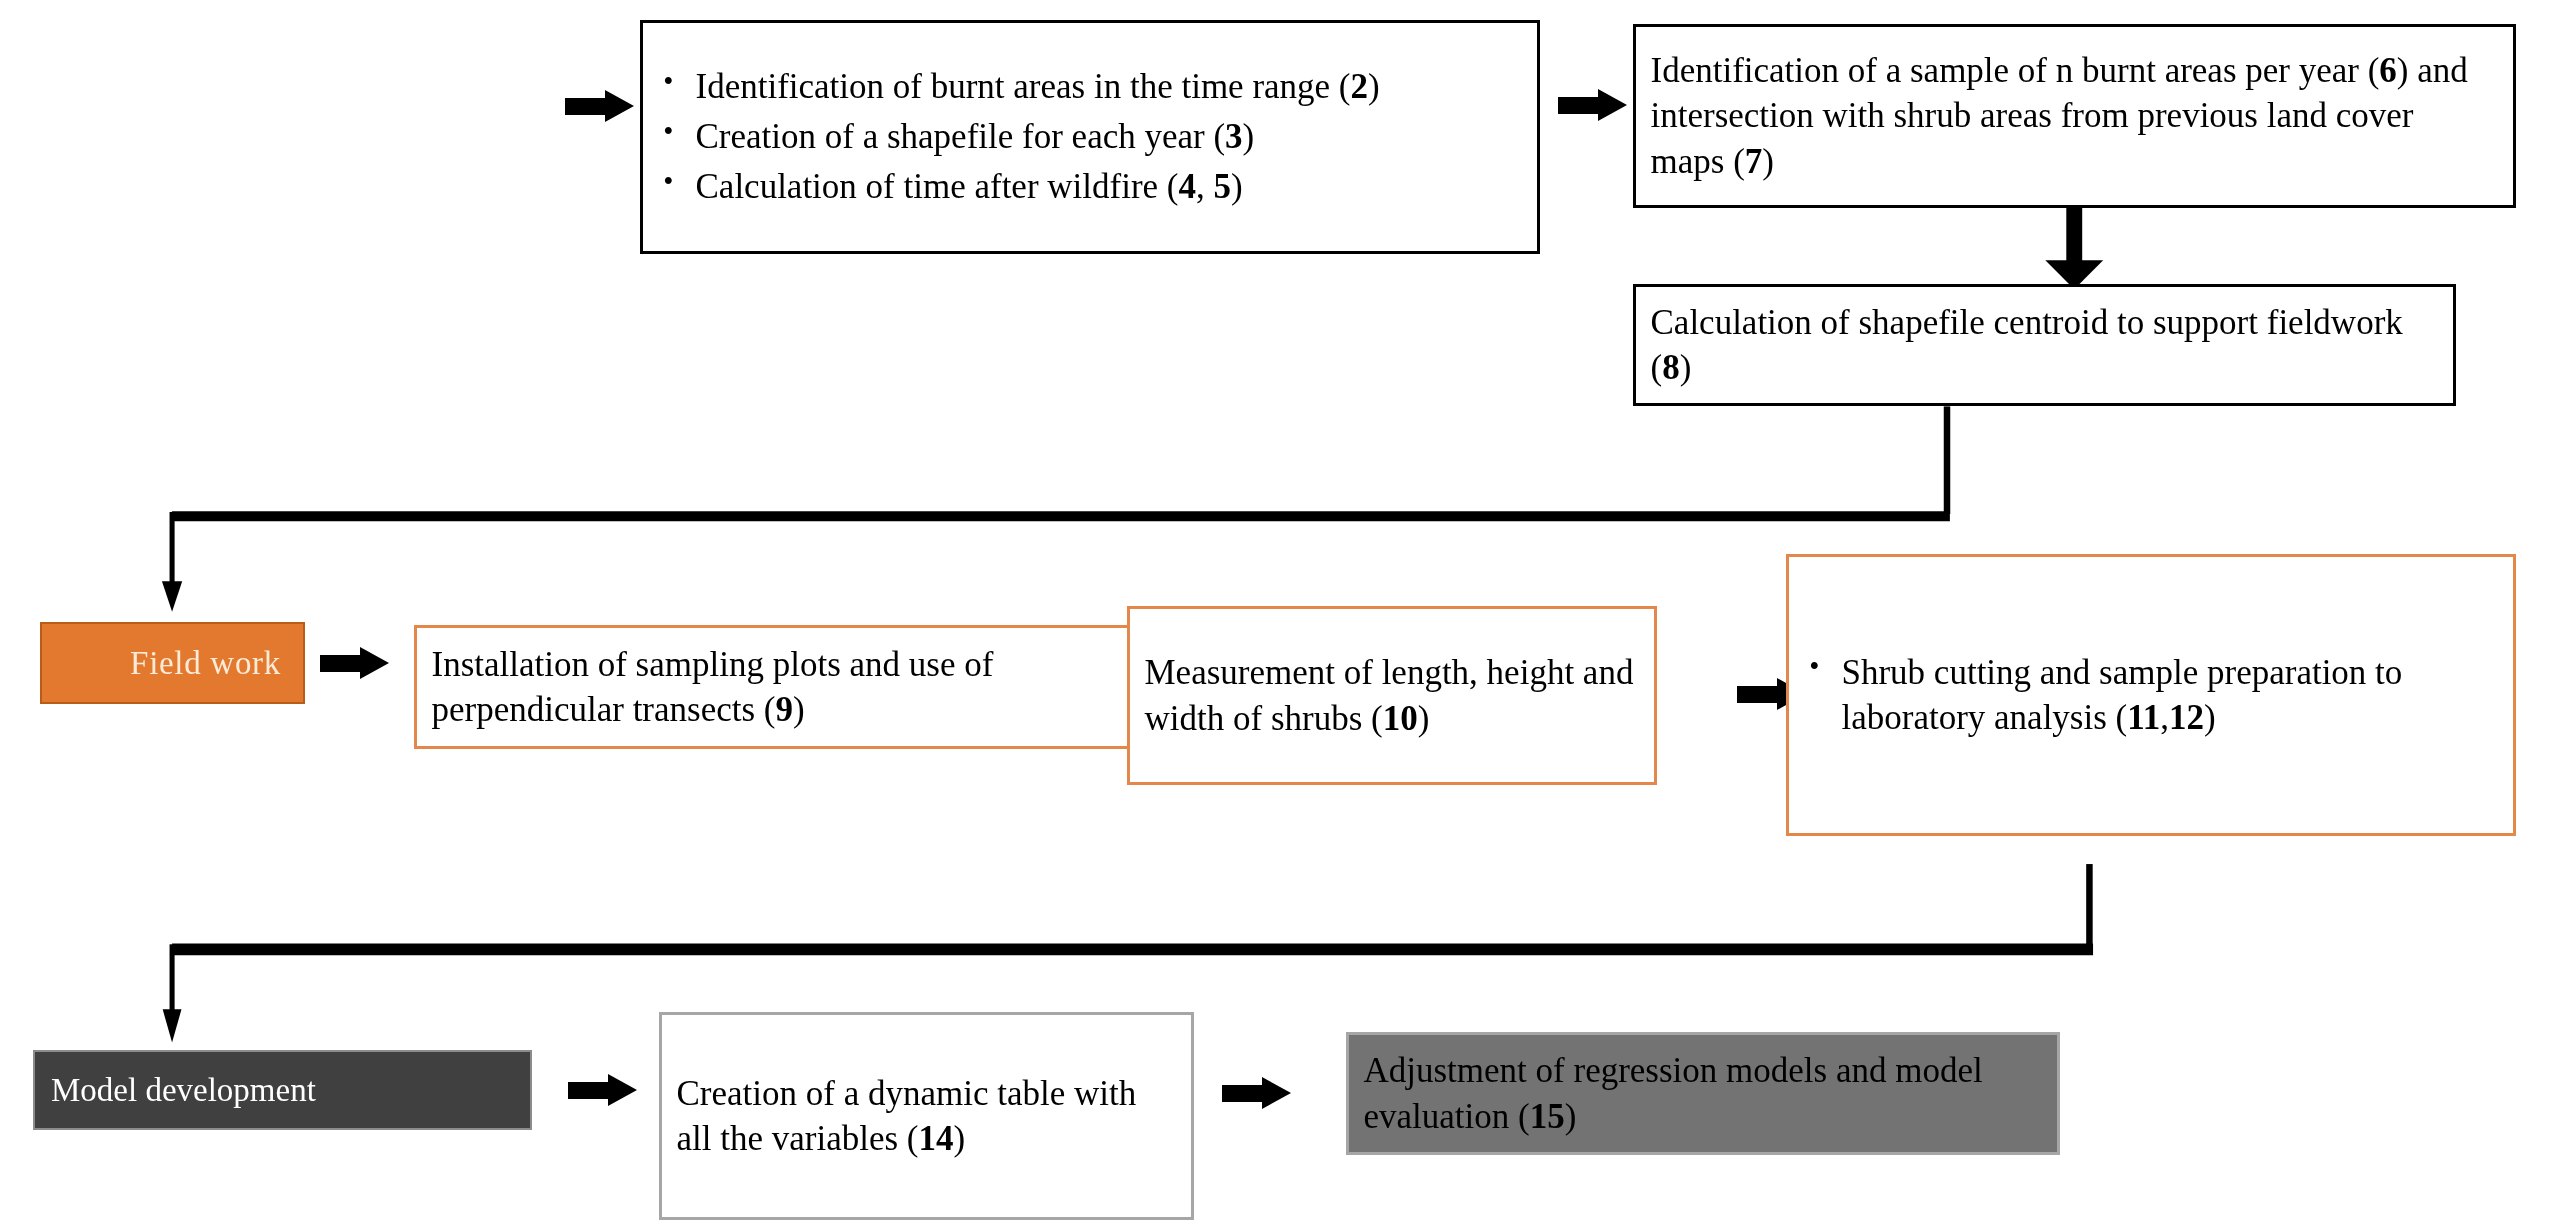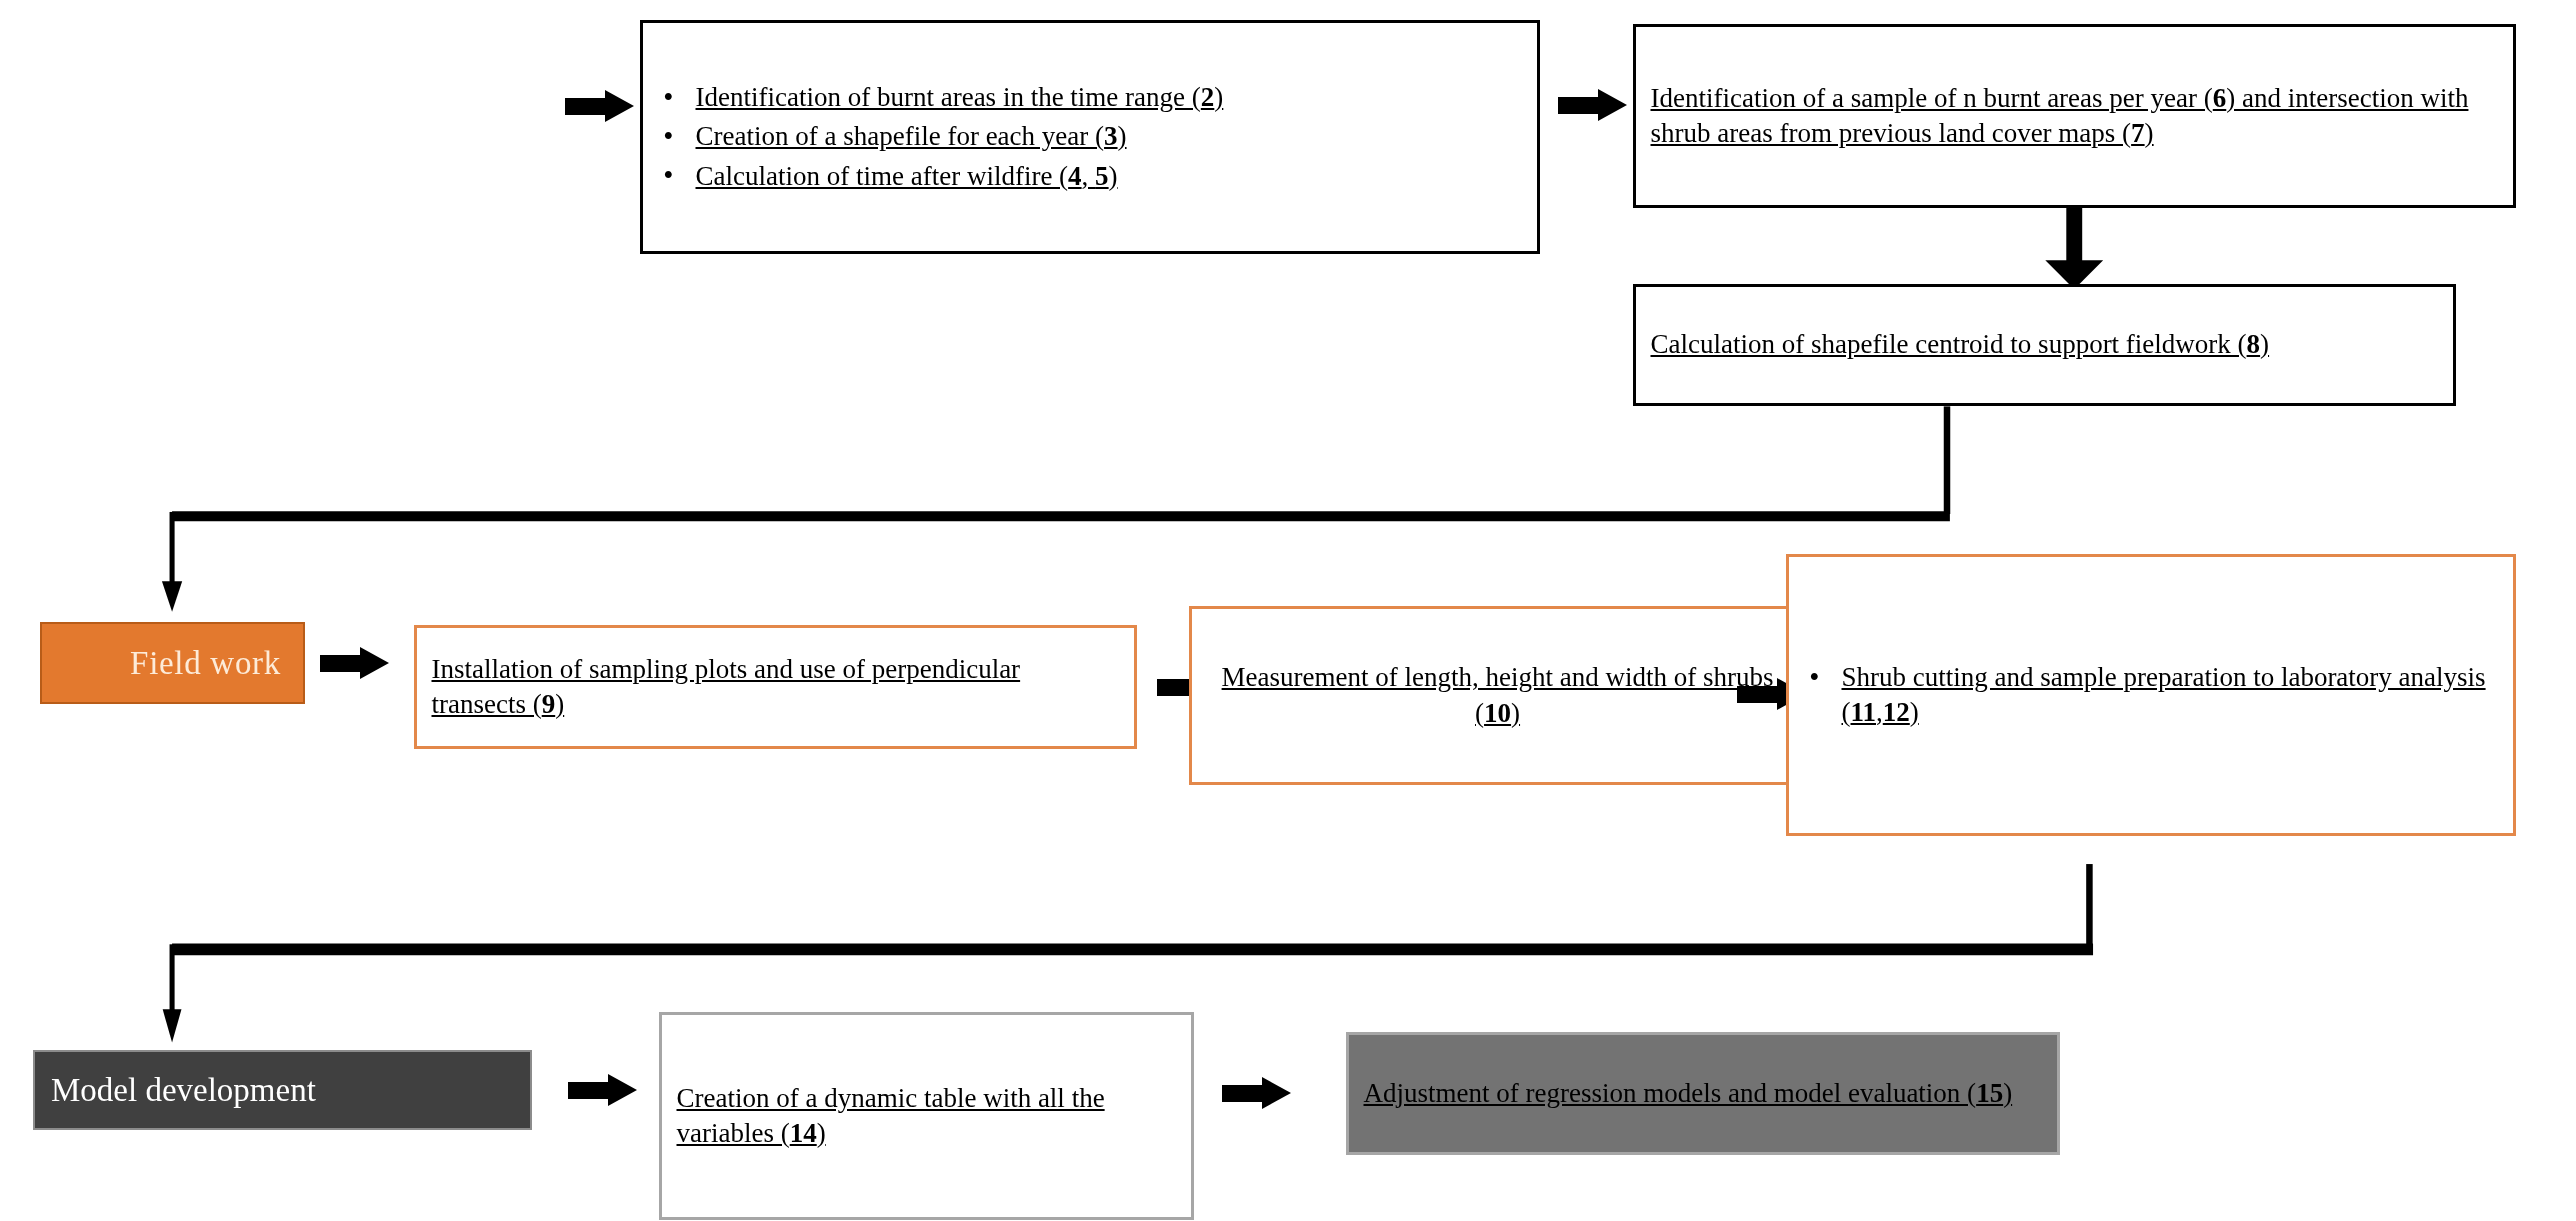--- a/index.html
+++ b/index.html
@@ -60,23 +60,22 @@
   .box-black  { border: 3.6px solid #000000; }
   .box-orange { border: 3.6px solid #E3884A; }
   .box-gray   { border: 3.6px solid #A6A6A6; }
   .box-green  {
     border: 3.6px solid #A6A6A6;
     background: #737373;
   }
 
   .box .txt,
   .box .li-txt {
-    font-size: 27px;
+    font-size: 35px;
     line-height: 1.30;
-    text-decoration: underline;
   }
 
   ul.bullets {
     margin: 0;
     padding: 0;
     list-style: none;
   }
   ul.bullets > li {
     position: relative;
     padding-left: 38px;
@@ -194,21 +193,21 @@
 
   <div class="node box box-orange" style="left:414px; top:625px; width:723px; height:124px;">
     <span class="txt">Installation of sampling plots and use of perpendicular transects (<b>9</b>)</span>
   </div>
 
   <span class="block-arrow" style="left:1157px; top:671px; width:69px; height:33px;">
     <span class="shaft" style="top:8px; width:42px; height:17.4px;"></span>
     <span class="head" style="left:40px; top:0px; border-width:16.6px 0 16.6px 29px;"></span>
   </span>
 
-  <div class="node box box-orange" style="left:1189px; top:606px; width:620px; height:179px;text-align:center;">
+  <div class="node box box-orange" style="left:1127px; top:606px; width:530px; height:179px;">
     <span class="txt">Measurement of length, height and width of shrubs (<b>10</b>)</span>
   </div>
 
   <span class="block-arrow" style="left:1737px; top:678px; width:69px; height:33px;">
     <span class="shaft" style="top:8px; width:42px; height:17.4px;"></span>
     <span class="head" style="left:40px; top:0px; border-width:16.6px 0 16.6px 29px;"></span>
   </span>
 
   <div class="node box box-orange" style="left:1786px; top:554px; width:730px; height:282px;">
     <ul class="bullets">

